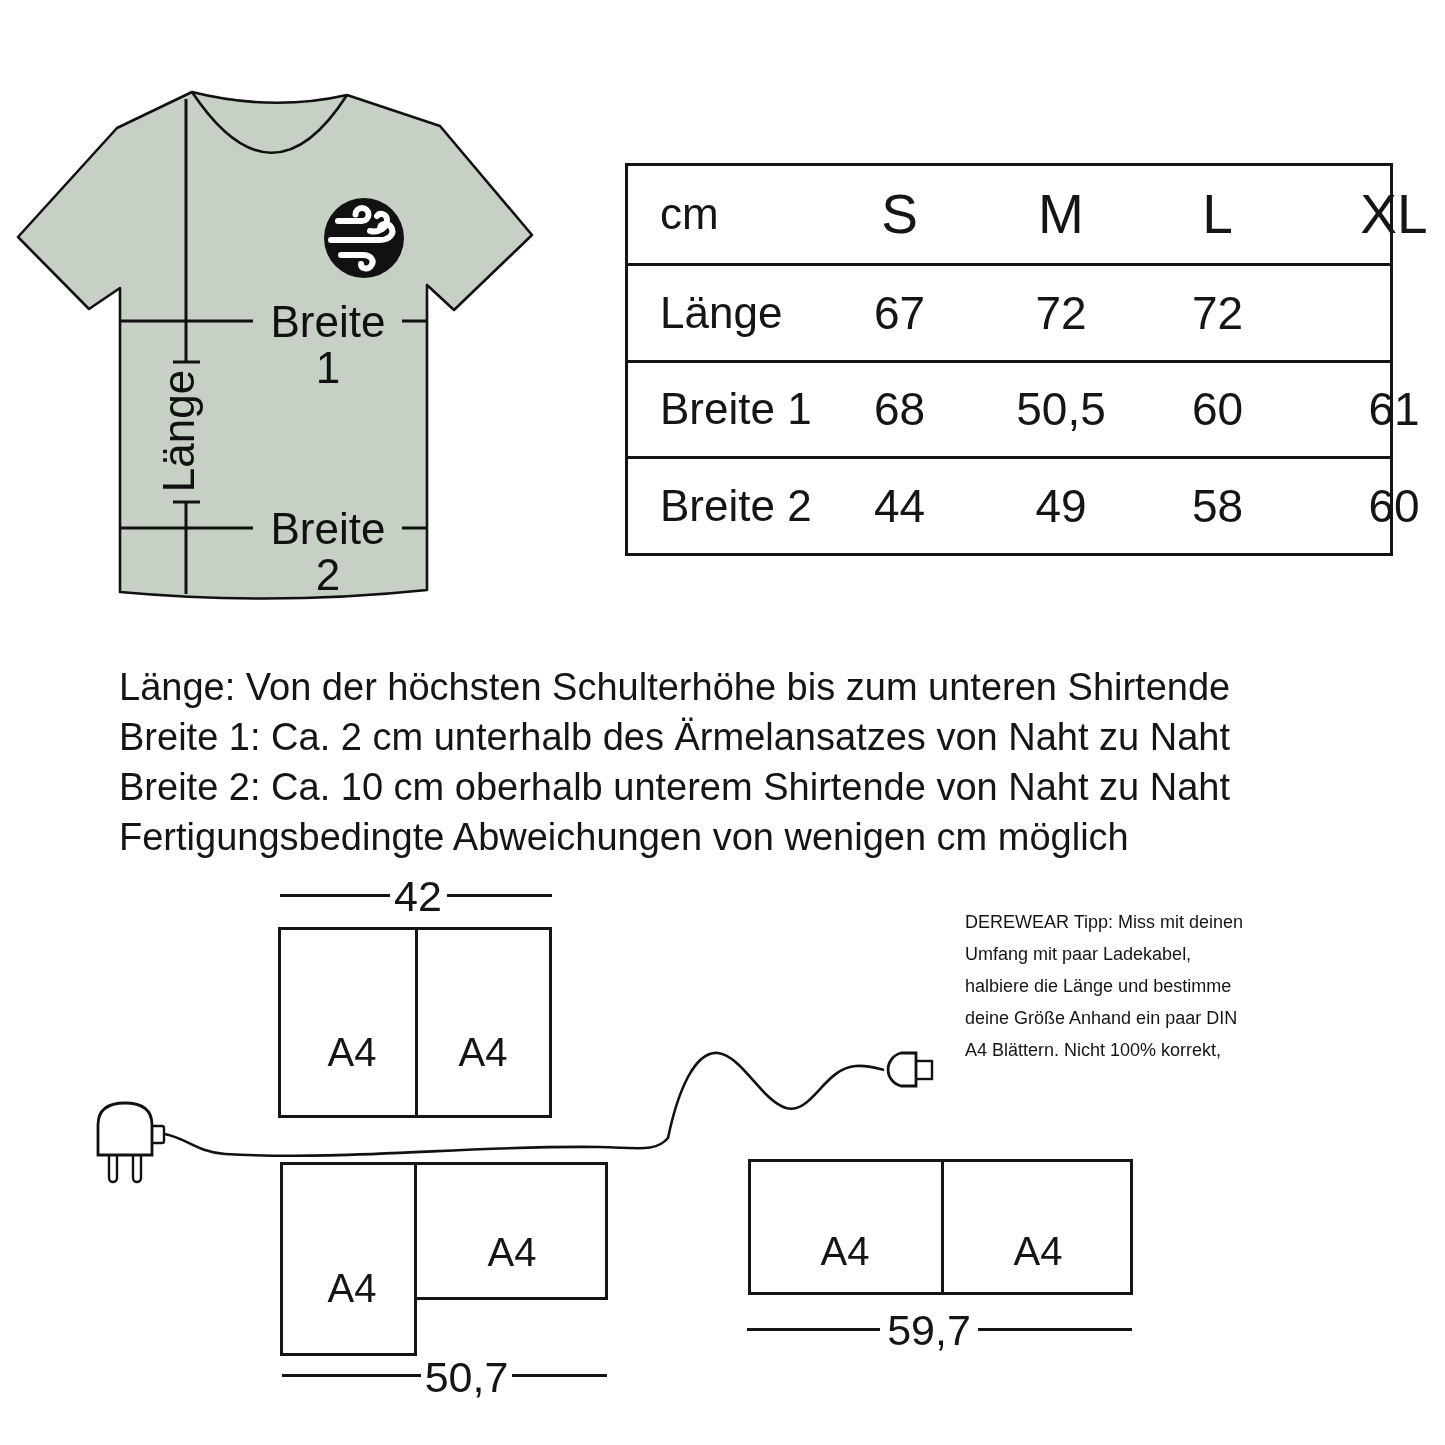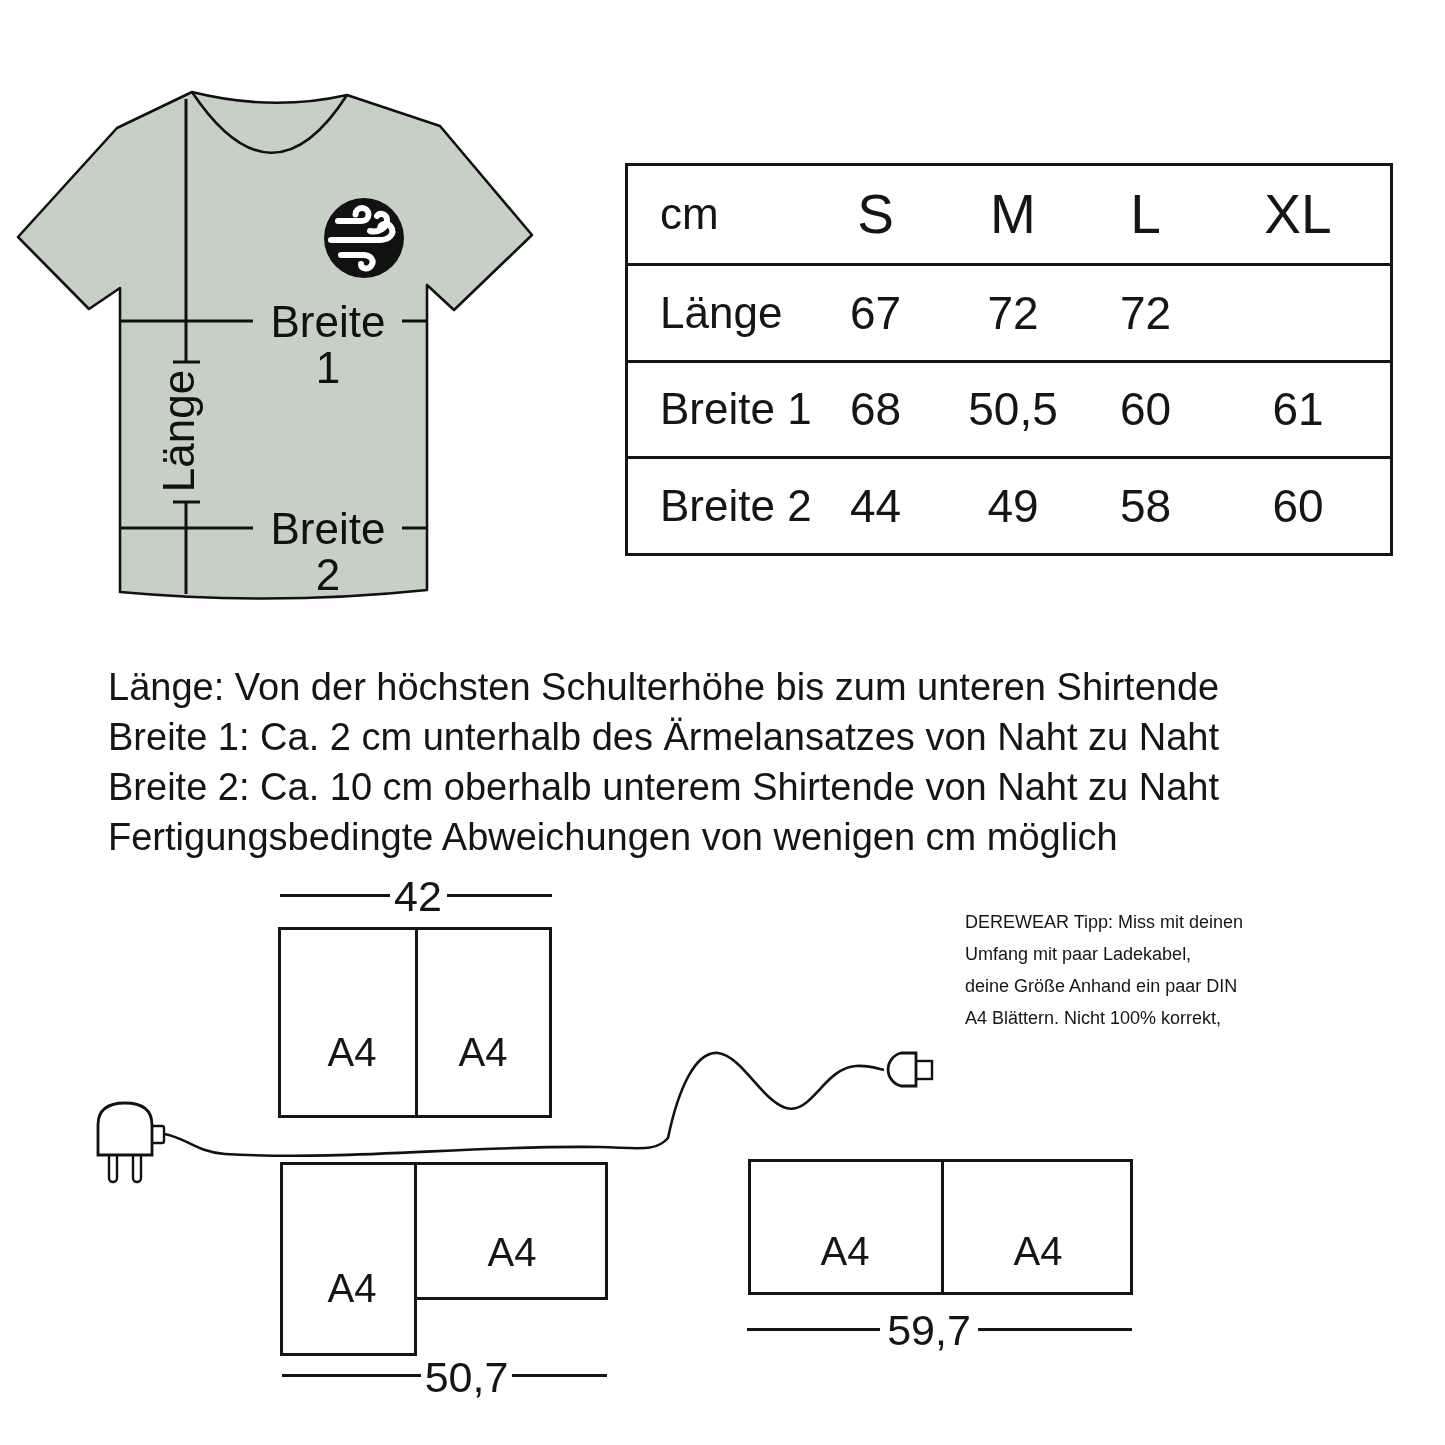--- a/index.html
+++ b/index.html
@@ -9,29 +9,29 @@
   }
   .abs{position:absolute;}
   .center{text-align:center;}
   
   #size-table{
     left:625px;top:163px;width:768px;height:393px;
     border:3px solid #151515;box-sizing:border-box;background:#fff;
   }
   .trow{
     display:grid;grid-template-columns:185px 125px 150px 115px 190px;
-    align-items:center;height:25%;box-sizing:border-box;
+    align-items:center;height:25%;box-sizing:border-box;gap:24px;
   }
   .trow + .trow{border-top:3px solid #151515;}
   .tcell{text-align:center;font-size:46px;}
   .tlabel{text-align:left;padding-left:32px;font-size:44px;}
   .thead .tcell{font-size:55px;}
   .thead .tlabel{font-size:44px;}
   
-  #notes{left:108px;top:662px;width:1260px;font-size:38px;line-height:50px;}
+  #notes{left:119px;top:662px;width:1260px;font-size:38px;line-height:50px;}
   
   #tip{left:965px;top:906px;width:430px;font-size:18px;line-height:32px;}
   
   .dimline{background:#151515;height:3px;}
   .dimlabel{font-size:43px;line-height:44px;}
   .a4label{font-size:40px;line-height:42px;margin-top:25px;}
   
   .sheet{border:3px solid #151515;box-sizing:border-box;background:#fff;}
   
   .shirtlabel{font-size:44px;line-height:46px;color:#111;}
@@ -145,20 +145,21 @@
 
   <g stroke="#111" fill="#fff">
     <rect x="915" y="1061" width="17" height="18" stroke-width="2.4"></rect>
     <path d="M916,1053 L901,1053 A17,17 0 0 0 901,1086 L916,1086 Z" stroke-width="2.8"></path>
   </g>
 </svg>
 
 <div class="abs" id="tip">
   <div>DEREWEAR Tipp: Miss mit deinen</div>
   <div>Umfang mit paar Ladekabel,</div>
+  <div>halbiere die Länge und bestimme</div>
   <div>deine Größe Anhand ein paar DIN</div>
   <div>A4 Blättern. Nicht 100% korrekt,</div>
 </div>
 
 <div class="abs sheet" style="left:280px;top:1162px;width:137px;height:194px;"></div>
 <div class="abs sheet" style="left:414px;top:1162px;width:194px;height:138px;"></div>
 <div class="abs a4label center" style="left:312px;top:1242px;width:80px;">A4</div>
 <div class="abs a4label center" style="left:472px;top:1206px;width:80px;">A4</div>
 <div class="abs dimline" style="left:282px;top:1374px;width:139px;"></div>
 <div class="abs dimlabel center" style="left:421px;top:1355px;width:91px;">50,7</div>

